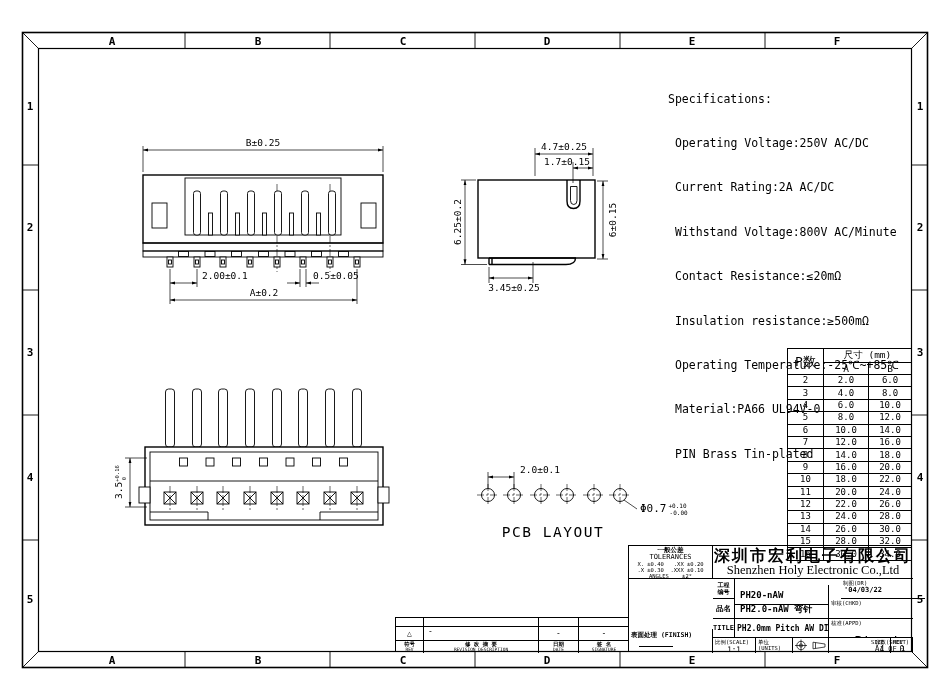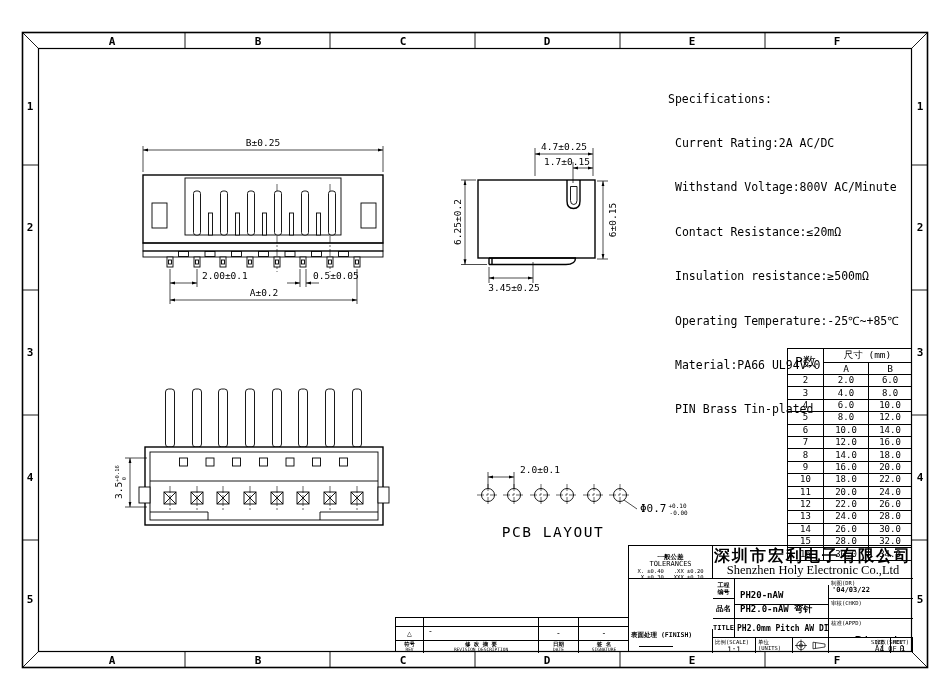--- a/index.html
+++ b/index.html
@@ -240,20 +240,21 @@
       <line class="dim" x1="488" y1="477" x2="514" y2="477" marker-start="url(#ar)" marker-end="url(#ar)"></line>
       <text class="dtx" x="520" y="473">2.0±0.1</text>
       <line class="dim" x1="624" y1="500" x2="637" y2="509"></line>
       <text x="640" y="512" font-size="11"><tspan>Φ0.7</tspan><tspan font-size="6" dy="-4" dx="2">+0.10</tspan><tspan font-size="6" dx="-17" dy="7">-0.00</tspan></text>
       <text x="553" y="537" text-anchor="middle" font-size="14.5" letter-spacing="1.5">PCB LAYOUT</text>
     </g>
   </svg>
 
   <div class="abs spec" style="left:668px;top:62px;">
     <div>Specifications:</div>
+    <div style="padding-left:7px">Operating Voltage:250V AC/DC</div>
     <div style="padding-left:7px">Current Rating:2A AC/DC</div>
     <div style="padding-left:7px">Withstand Voltage:800V AC/Minute</div>
     <div style="padding-left:7px">Contact Resistance:≤20mΩ</div>
     <div style="padding-left:7px">Insulation resistance:≥500mΩ</div>
     <div style="padding-left:7px">Operating Temperature:-25℃~+85℃</div>
     <div style="padding-left:7px">Material:PA66 UL94V-0</div>
     <div style="padding-left:7px">PIN Brass Tin-plated</div>
   </div>
 
   <div class="abs" style="left:787px;top:348px;">
@@ -374,21 +375,21 @@
     </div>
     <div class="cell" style="left:183px;top:23px;width:50px;height:12px;border-bottom:none;border-right:none;text-align:center;">
       <div style="font-size:5.5px;font-weight:bold;line-height:6px;">签 名</div>
       <div style="font-size:4.5px;line-height:5px;">SIGNATURE</div>
     </div>
   </div>
 
   <div class="abs" style="left:628px;top:545px;width:284px;height:107px;border:1.5px solid #000;">
 
     <div class="cell" style="left:0;top:0;width:84px;height:33px;text-align:center;">
-      <div style="font-size:6.5px;font-weight:bold;line-height:7px;margin-top:8px;">一般公差</div>
+      <div style="font-size:6.5px;font-weight:bold;line-height:7px;margin-top:1px;">一般公差</div>
       <div style="font-size:7px;line-height:7px;">TOLERANCES</div>
       <div style="font-size:5.5px;line-height:6px;white-space:pre;">X. ±0.40   .XX ±0.20</div>
       <div style="font-size:5.5px;line-height:6px;white-space:pre;">.X ±0.30  .XXX ±0.10</div>
       <div style="font-size:5.5px;line-height:6px;white-space:pre;">ANGLES    ±2°</div>
     </div>
 
 
     <div class="cell" style="left:0;top:83px;width:84px;height:24px;border-bottom:none;">
       <div style="font-size:6.5px;font-weight:bold;padding:2px 0 0 2px;">表面处理 (FINISH)</div>
       <div style="position:absolute;left:10px;top:17px;width:34px;border-bottom:1px solid #000;"></div>
@@ -397,21 +398,21 @@
     <div class="cell" style="left:84px;top:0;width:200px;height:33px;border-right:none;text-align:center;">
       <div style="font-size:16px;font-weight:bold;line-height:17px;letter-spacing:2px;font-family:'DejaVu Sans',sans-serif;margin-top:1px;">深圳市宏利电子有限公司</div>
       <div style="font-size:12.5px;line-height:13px;font-family:'Liberation Serif',serif;">Shenzhen Holy Electronic Co.,Ltd</div>
     </div>
 
     <div class="cell ctr" style="left:84px;top:33px;width:22px;height:20px;flex-direction:column;">
       <div style="font-size:6px;font-weight:bold;line-height:6.5px;">工程</div>
       <div style="font-size:6px;font-weight:bold;line-height:6.5px;">编号</div>
     </div>
     <div class="cell" style="left:106px;top:39px;width:94px;height:20px;font-size:9px;font-weight:bold;line-height:20px;padding-left:5px;">PH20-nAW</div>
-    <div class="cell" style="left:200px;top:33px;width:84px;height:20px;border-right:none;">
+    <div class="cell" style="left:212px;top:33px;width:84px;height:20px;border-right:none;">
       <div class="lab">制图(DR)</div>
       <div style="font-size:7px;font-weight:bold;padding-left:3px;">'04/03/22</div>
     </div>
 
     <div class="cell ctr" style="left:84px;top:53px;width:22px;height:20px;font-size:7.5px;font-weight:bold;">品名</div>
     <div class="cell" style="left:106px;top:53px;width:94px;height:20px;font-size:9px;font-weight:bold;line-height:20px;padding-left:5px;">PH2.0-nAW 弯针</div>
     <div class="cell" style="left:200px;top:53px;width:84px;height:20px;border-right:none;">
       <div class="lab">审核(CHKD)</div>
       <div style="font-size:7px;padding-left:3px;"></div>
     </div>

